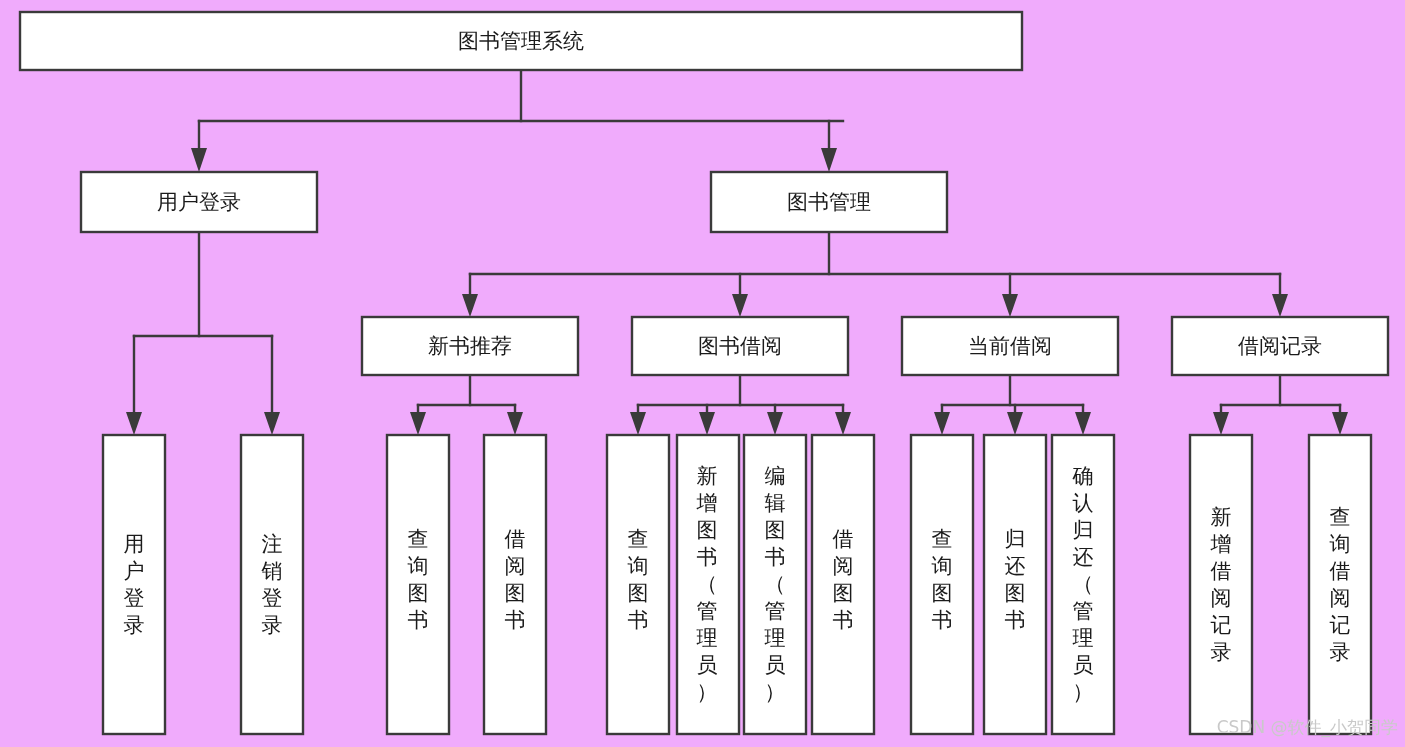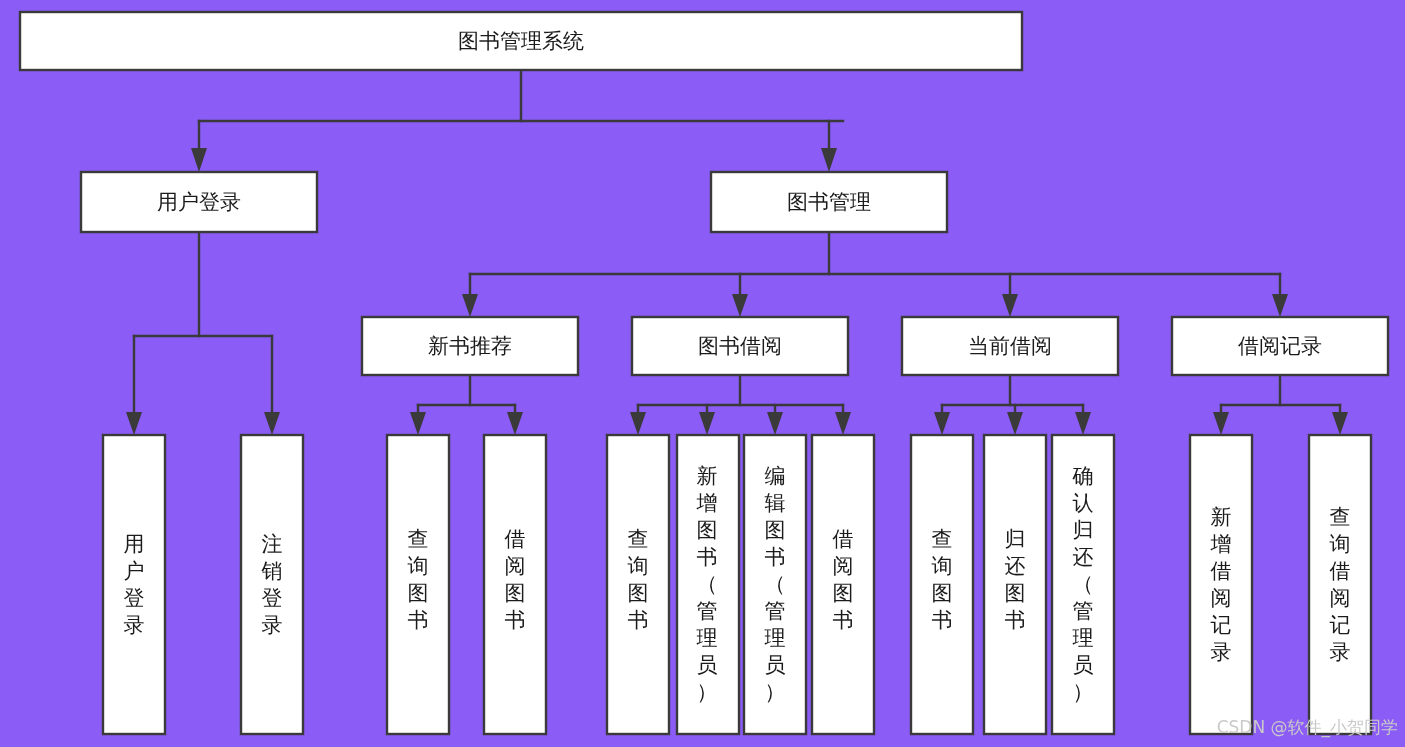--- a/index.html
+++ b/index.html
@@ -11,21 +11,21 @@
   body {
     width: 1405px;
     height: 747px;
     overflow: hidden;
     font-family: "DejaVu Sans", "Liberation Sans", sans-serif;
   }
   #diagram-root {
     position: relative;
     width: 1405px;
     height: 747px;
-    background: #8b5cf6;
+    background: #f0abfc;
   }
   svg.chart-svg {
     position: absolute;
     left: 0;
     top: 0;
     width: 1405px;
     height: 747px;
     display: block;
   }
   .node-box {

